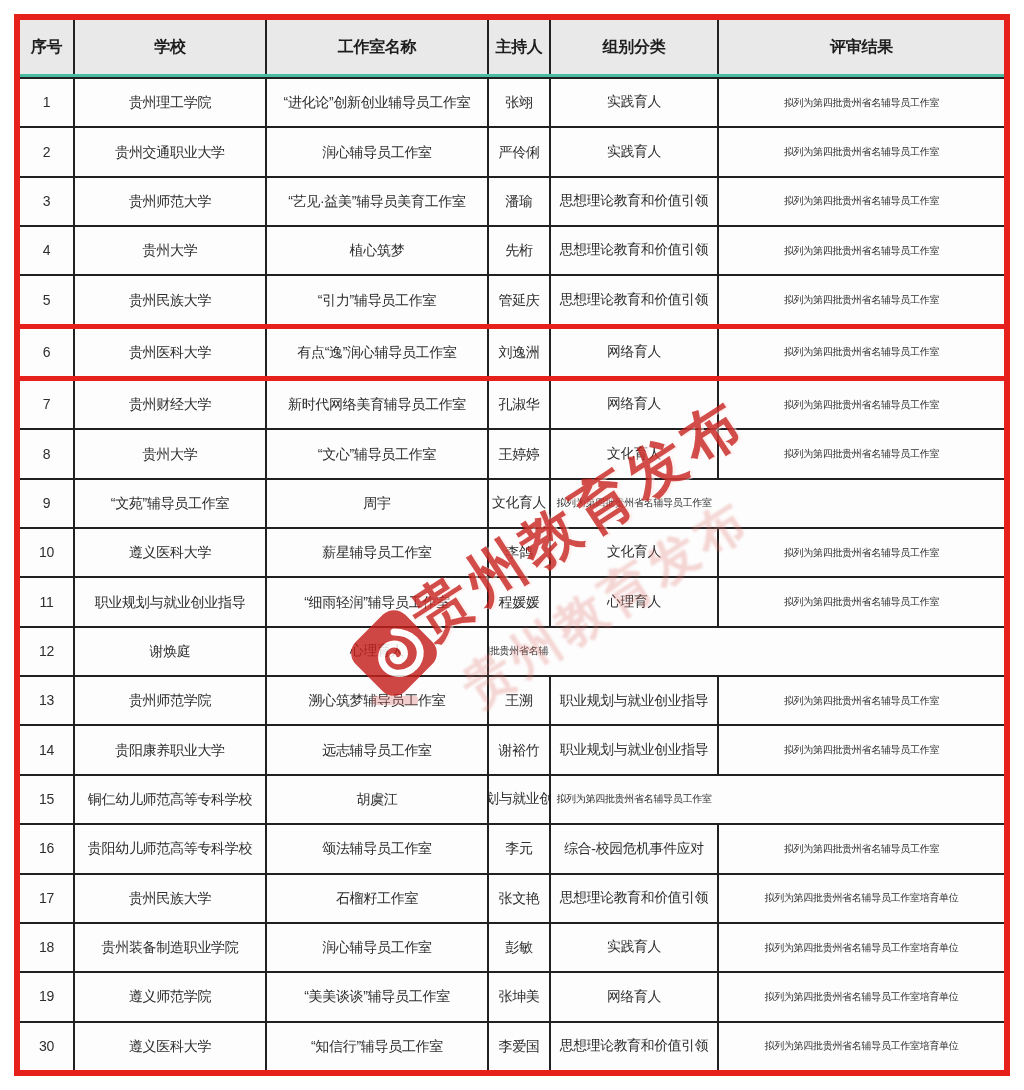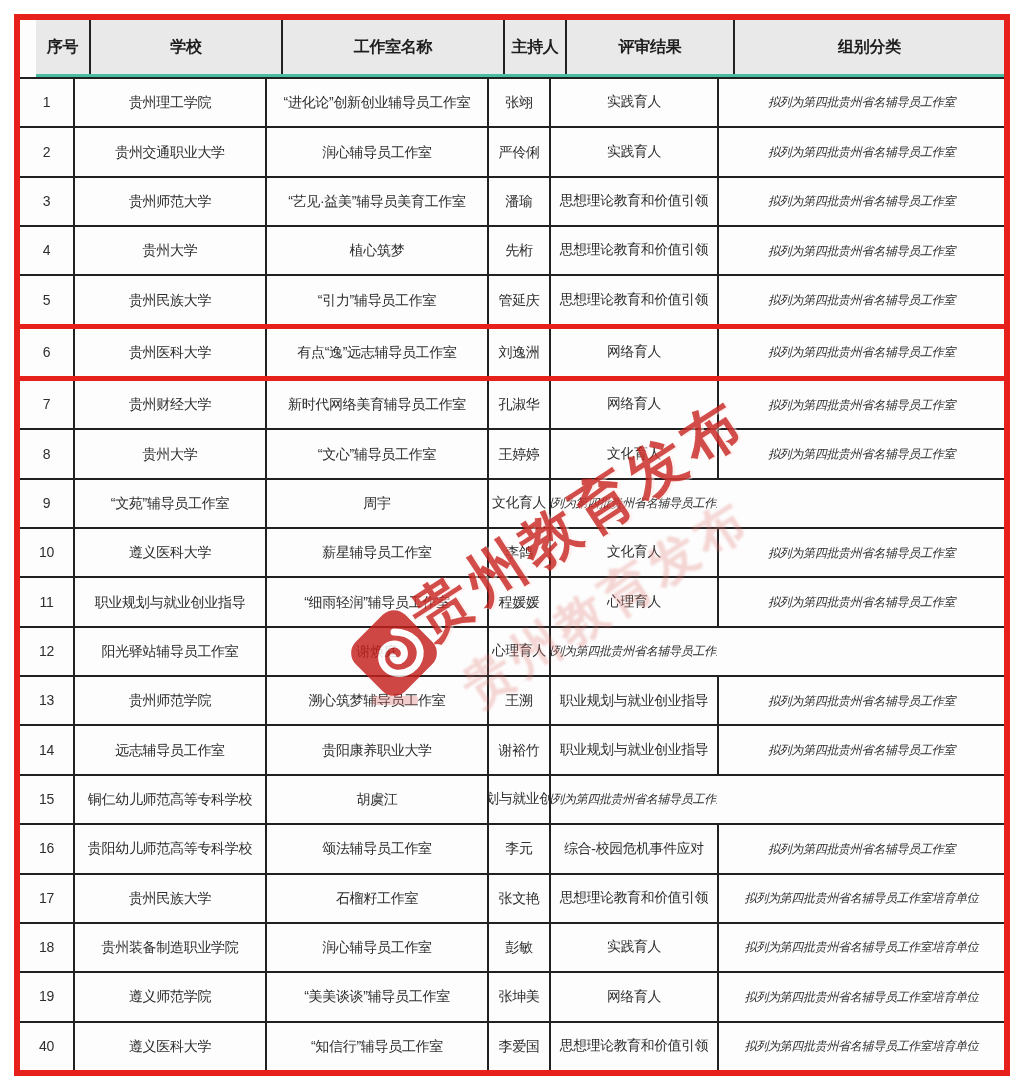--- a/index.html
+++ b/index.html
@@ -28,21 +28,20 @@
     display:flex;
     flex-direction:column;
   }
   .thead{
     display:grid;
     grid-template-columns:var(--cols);
     height:57px;
     flex:0 0 57px;
     background:var(--header-bg);
     border-bottom:3px solid var(--teal);
-    margin-left:16px;
   }
   .thead .cell{
     font-weight:bold;
     font-size:16px;
     color:#1d1d1d;
   }
   .tbody{
     display:flex;
     flex-direction:column;
     flex:1 1 auto;
@@ -69,21 +68,21 @@
     font-size:14px;
     color:var(--text);
     border-left:2px solid var(--grid);
     padding:2px 3px;
     letter-spacing:-0.3px;
     line-height:1.2;
     white-space:nowrap;
     overflow:hidden;
   }
   .cell:first-child{border-left:none;}
-  .cell.c-result{font-size:12px;font-style:italic;}
+  .cell.c-result{font-size:10px;}
   .cell.c-category{font-size:13.8px;font-family:Liberation Serif, serif;}
 
   
   .watermark{
     position:absolute;
     left:0;top:0;width:1024px;height:1090px;
     pointer-events:none;
     z-index:5;
   }
   .wm-text{
@@ -117,22 +116,22 @@
 </style>
 </head>
 <body>
 
 <div class="frame">
   <div class="thead">
     <div class="cell">序号</div>
     <div class="cell">学校</div>
     <div class="cell">工作室名称</div>
     <div class="cell">主持人</div>
+    <div class="cell">组别分类</div>
     <div class="cell">评审结果</div>
-    <div class="cell">组别分类</div>
   </div>
   <div class="tbody" id="tbody">
       <div class="trow">
         <div class="cell c-no">1</div>
         <div class="cell c-school">贵州理工学院</div>
         <div class="cell c-studio">“进化论”创新创业辅导员工作室</div>
         <div class="cell c-host">张翊</div>
         <div class="cell c-category">实践育人</div>
         <div class="cell c-result">拟列为第四批贵州省名辅导员工作室</div>
       </div>
@@ -164,21 +163,21 @@
         <div class="cell c-no">5</div>
         <div class="cell c-school">贵州民族大学</div>
         <div class="cell c-studio">“引力”辅导员工作室</div>
         <div class="cell c-host">管延庆</div>
         <div class="cell c-category">思想理论教育和价值引领</div>
         <div class="cell c-result">拟列为第四批贵州省名辅导员工作室</div>
       </div>
       <div class="trow hl">
         <div class="cell c-no">6</div>
         <div class="cell c-school">贵州医科大学</div>
-        <div class="cell c-studio">有点“逸”远志辅导员工作室</div>
+        <div class="cell c-studio">有点“逸”润心辅导员工作室</div>
         <div class="cell c-host">刘逸洲</div>
         <div class="cell c-category">网络育人</div>
         <div class="cell c-result">拟列为第四批贵州省名辅导员工作室</div>
       </div>
       <div class="trow">
         <div class="cell c-no">7</div>
         <div class="cell c-school">贵州财经大学</div>
         <div class="cell c-studio">新时代网络美育辅导员工作室</div>
         <div class="cell c-host">孔淑华</div>
         <div class="cell c-category">网络育人</div>
@@ -210,37 +209,36 @@
       <div class="trow">
         <div class="cell c-no">11</div>
         <div class="cell c-school">职业规划与就业创业指导</div>
         <div class="cell c-studio">“细雨轻润”辅导员工作室</div>
         <div class="cell c-host">程媛媛</div>
         <div class="cell c-category">心理育人</div>
         <div class="cell c-result">拟列为第四批贵州省名辅导员工作室</div>
       </div>
       <div class="trow">
         <div class="cell c-no">12</div>
-        <div class="cell c-studio">阳光驿站辅导员工作室</div>
         <div class="cell c-host">谢焕庭</div>
         <div class="cell c-category">心理育人</div>
         <div class="cell c-result">拟列为第四批贵州省名辅导员工作室</div>
       </div>
       <div class="trow">
         <div class="cell c-no">13</div>
         <div class="cell c-school">贵州师范学院</div>
         <div class="cell c-studio">溯心筑梦辅导员工作室</div>
         <div class="cell c-host">王溯</div>
         <div class="cell c-category">职业规划与就业创业指导</div>
         <div class="cell c-result">拟列为第四批贵州省名辅导员工作室</div>
       </div>
       <div class="trow">
         <div class="cell c-no">14</div>
+        <div class="cell c-school">贵阳康养职业大学</div>
         <div class="cell c-studio">远志辅导员工作室</div>
-        <div class="cell c-school">贵阳康养职业大学</div>
         <div class="cell c-host">谢裕竹</div>
         <div class="cell c-category">职业规划与就业创业指导</div>
         <div class="cell c-result">拟列为第四批贵州省名辅导员工作室</div>
       </div>
       <div class="trow">
         <div class="cell c-no">15</div>
         <div class="cell c-school">铜仁幼儿师范高等专科学校</div>
         <div class="cell c-host">胡虞江</div>
         <div class="cell c-category">职业规划与就业创业指导</div>
         <div class="cell c-result">拟列为第四批贵州省名辅导员工作室</div>
@@ -271,21 +269,21 @@
       </div>
       <div class="trow">
         <div class="cell c-no">19</div>
         <div class="cell c-school">遵义师范学院</div>
         <div class="cell c-studio">“美美谈谈”辅导员工作室</div>
         <div class="cell c-host">张坤美</div>
         <div class="cell c-category">网络育人</div>
         <div class="cell c-result">拟列为第四批贵州省名辅导员工作室培育单位</div>
       </div>
       <div class="trow">
-        <div class="cell c-no">40</div>
+        <div class="cell c-no">30</div>
         <div class="cell c-school">遵义医科大学</div>
         <div class="cell c-studio">“知信行”辅导员工作室</div>
         <div class="cell c-host">李爱国</div>
         <div class="cell c-category">思想理论教育和价值引领</div>
         <div class="cell c-result">拟列为第四批贵州省名辅导员工作室培育单位</div>
       </div>
     </div>
 </div>
 
 <div class="watermark">

